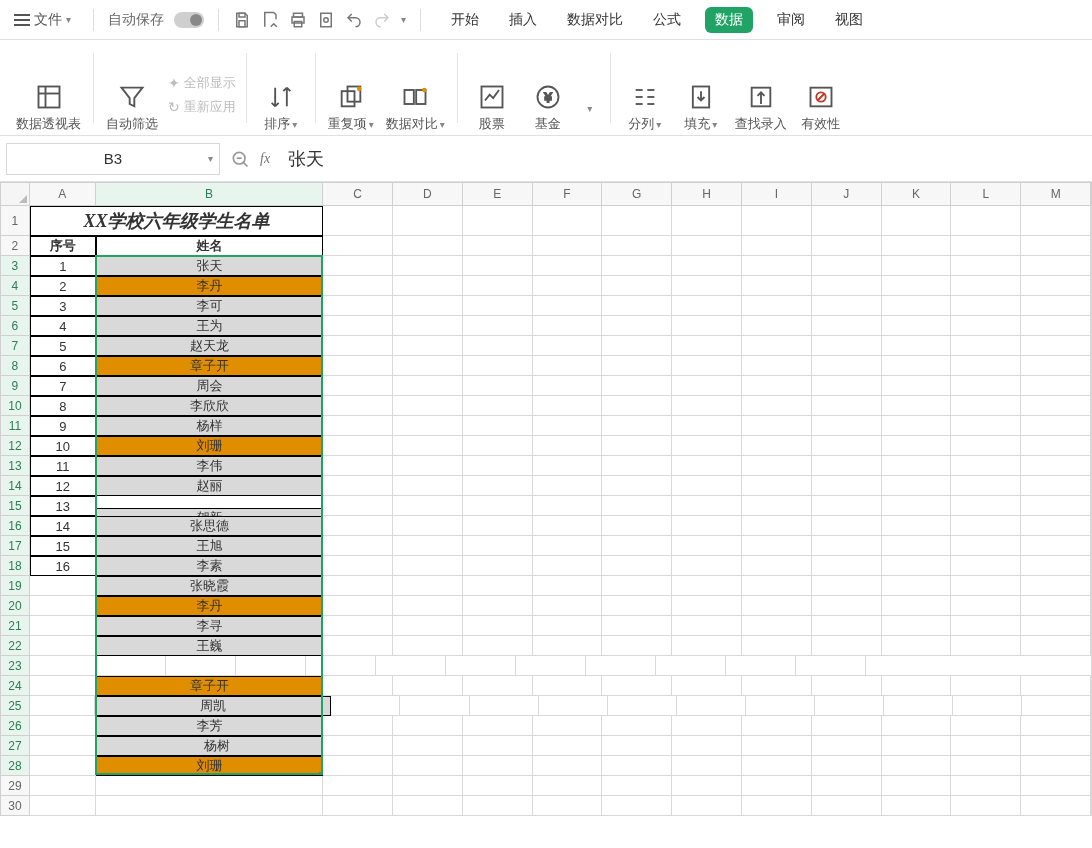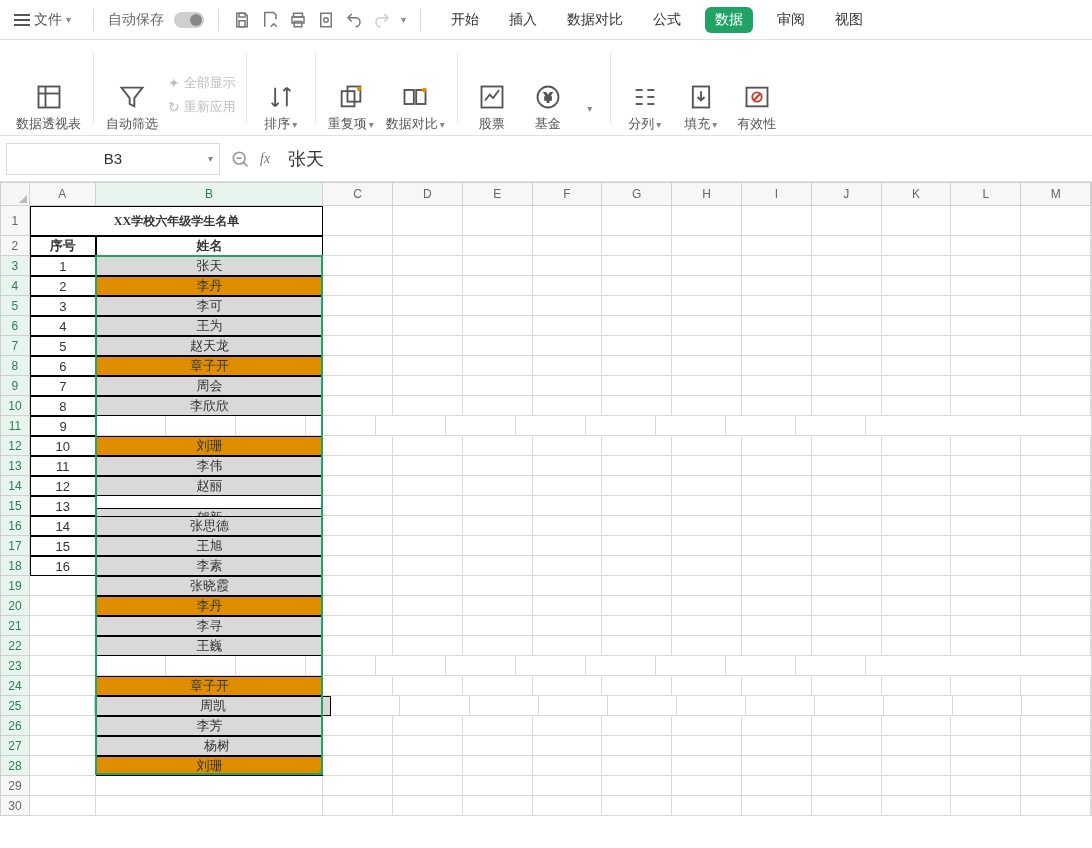--- a/index.html
+++ b/index.html
@@ -54,21 +54,21 @@
   .row-1 .cell { height:30px; }
   .row-1 { height:30px; }
 
   
   .cA { width:66px; }
   .cB { width:228px; }
   .cRest { width:70px; }
   .cLast { flex:1; }
 
   
-  .title-merged { font-weight:bold; font-size:12px; font-family:"SimSun",serif; border:1px solid #000!important; }
+  .title-merged { font-weight:bold; font-size:18px; font-family:"SimSun",serif; border:1px solid #000!important;font-style:italic; }
   .hdr-cell { font-weight:bold; background:#fff; border:1px solid #000!important; }
   .data-a { background:#fff; border:1px solid #000!important; }
   .data-b { background:#d9d9d9; border:1px solid #000!important; position:relative; }
   .data-b.hl { background:#e08e00; }
   .data-b.last-row::after { content:""; position:absolute; right:-3px; bottom:-3px; width:6px; height:6px; background:#21a366; }
 
   
   .sel-rect { position:absolute; border:2px solid #21a366; pointer-events:none; }
 </style>
 </head>
@@ -271,20 +271,29 @@
           </svg>
         </span>
       <span class="lbl">
           <span>填充</span>
           <span class="chev-down">▾</span>
         </span>
     </div>
     <div class="rb-btn">
       <span class="rb-icon">
           <svg width="28" height="28" viewBox="0 0 24 24" fill="none" stroke="#555" stroke-width="1.6">
+            <rect x="4" y="4" width="16" height="16"></rect>
+            <path d="M12 18V8M9 11l3-3 3 3"></path>
+          </svg>
+        </span>
+      <span class="lbl">查找录入</span>
+    </div>
+    <div class="rb-btn">
+      <span class="rb-icon">
+          <svg width="28" height="28" viewBox="0 0 24 24" fill="none" stroke="#555" stroke-width="1.6">
             <rect x="3" y="4" width="18" height="16"></rect>
             <circle cx="12" cy="12" r="4" stroke="#c0392b"></circle>
             <line x1="9" y1="15" x2="15" y2="9" stroke="#c0392b"></line>
           </svg>
         </span>
       <span class="lbl">有效性</span>
     </div>
   </div>
 </div>
 
@@ -492,20 +501,21 @@
         <div class="cell cRest" style="width: 70px;"></div>
         <div class="cell cRest" style="width: 70px;"></div>
         <div class="cell cRest" style="width: 70px;"></div>
         <div class="cell cRest" style="width: 70px;"></div>
         <div class="cell cRest" style="width: 70px;"></div>
         <div class="cell cLast"></div>
       </div>
       <div class="row">
         <div class="rh sel">11</div>
         <div class="cell cA data-a" style="width: 66px;">9</div>
+        <div class="cell cB data-b" style="width: 228px;">杨样</div>
         <div class="cell cRest" style="width: 70px;"></div>
         <div class="cell cRest" style="width: 70px;"></div>
         <div class="cell cRest" style="width: 70px;"></div>
         <div class="cell cRest" style="width: 70px;"></div>
         <div class="cell cRest" style="width: 70px;"></div>
         <div class="cell cRest" style="width: 70px;"></div>
         <div class="cell cRest" style="width: 70px;"></div>
         <div class="cell cRest" style="width: 70px;"></div>
         <div class="cell cRest" style="width: 70px;"></div>
         <div class="cell cRest" style="width: 70px;"></div>

